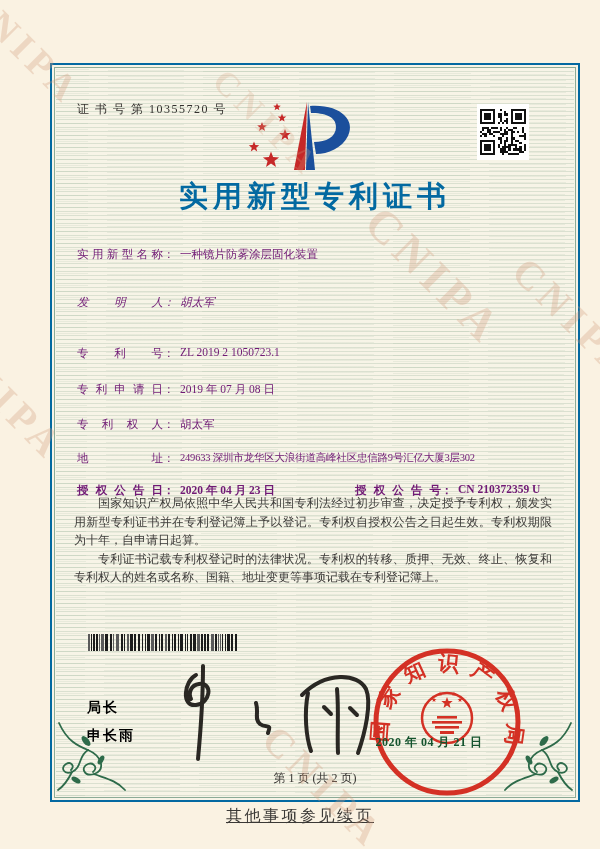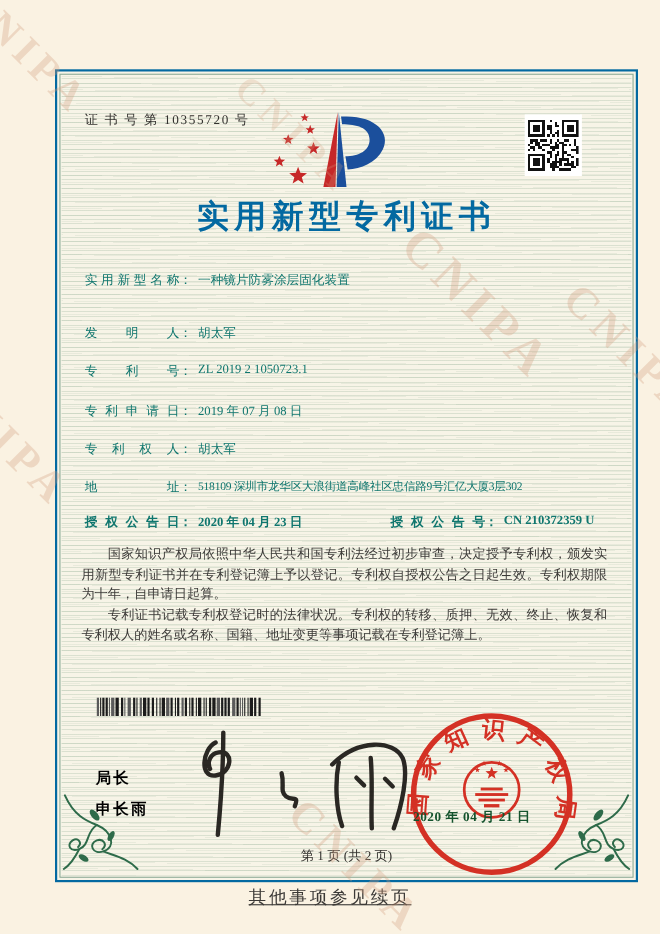--- a/index.html
+++ b/index.html
@@ -36,24 +36,24 @@
   
   .cert-no{position:absolute;left:25px;top:36px;font-size:12px;letter-spacing:1.5px;color:#33312e;}
   .logo{position:absolute;left:192px;top:31px;width:114px;height:82px;}
   .qr{position:absolute;left:425px;top:39px;width:52px;height:56px;background:#fff;padding:3px;box-sizing:border-box;}
   .qr svg{width:100%;height:100%;}
   .title{
     position:absolute;top:112px;left:0;width:100%;text-align:center;
     font-size:29px;font-weight:bold;letter-spacing:5px;color:#0369a1;
   }
   
-  .fields{position:absolute;left:25px;right:23px;top:182px;color:#0f766e;}
+  .fields{position:absolute;left:25px;right:23px;top:182px;color:#701a75;}
   .frow{font-size:11.5px;height:15px;margin-bottom:20px;white-space:nowrap;}
   .frow.r1{margin-bottom:33px;}
-  .frow.r2{margin-bottom:20px;}
+  .frow.r2{margin-bottom:36px;font-style:italic;}
   .frow.r3{margin-bottom:21px;}
   .frow.r4{margin-bottom:20px;}
   .frow.r5{margin-bottom:19px;}
   .frow.addr{margin-bottom:17px;}
   .flabel{display:inline-block;width:86px;text-align:justify;text-align-last:justify;vertical-align:top;}
   .fcolon{display:inline-block;width:12px;vertical-align:top;}
   .fvalue{padding-left:5px;}
   .addr .fvalue{font-size:10.5px;letter-spacing:-0.2px;}
   .two{display:flex;font-weight:bold;}
   .two .colL{width:278px;}
@@ -350,21 +350,21 @@
       <div class="frow r3">
         <span class="flabel">专利号</span><span class="fcolon">：</span><span class="fvalue">ZL 2019 2 1050723.1</span>
       </div>
       <div class="frow r4">
         <span class="flabel">专利申请日</span><span class="fcolon">：</span><span class="fvalue">2019 年 07 月 08 日</span>
       </div>
       <div class="frow r5">
         <span class="flabel">专利权人</span><span class="fcolon">：</span><span class="fvalue">胡太军</span>
       </div>
       <div class="frow addr">
-        <span class="flabel">地址</span><span class="fcolon">：</span><span class="fvalue">518109 深圳市龙华区大浪街道高峰社区忠信路9号汇亿大厦3层302</span>
+        <span class="flabel">地址</span><span class="fcolon">：</span><span class="fvalue">249633 深圳市龙华区大浪街道高峰社区忠信路9号汇亿大厦3层302</span>
       </div>
       <div class="frow two">
         <div class="colL">
           <span class="flabel">授权公告日</span><span class="fcolon">：</span><span class="fvalue">2020 年 04 月 23 日</span>
         </div>
         <div class="colR">
           <span class="flabel">授权公告号</span><span class="fcolon">：</span><span class="fvalue">CN 210372359 U</span>
         </div>
       </div>
     </div>

